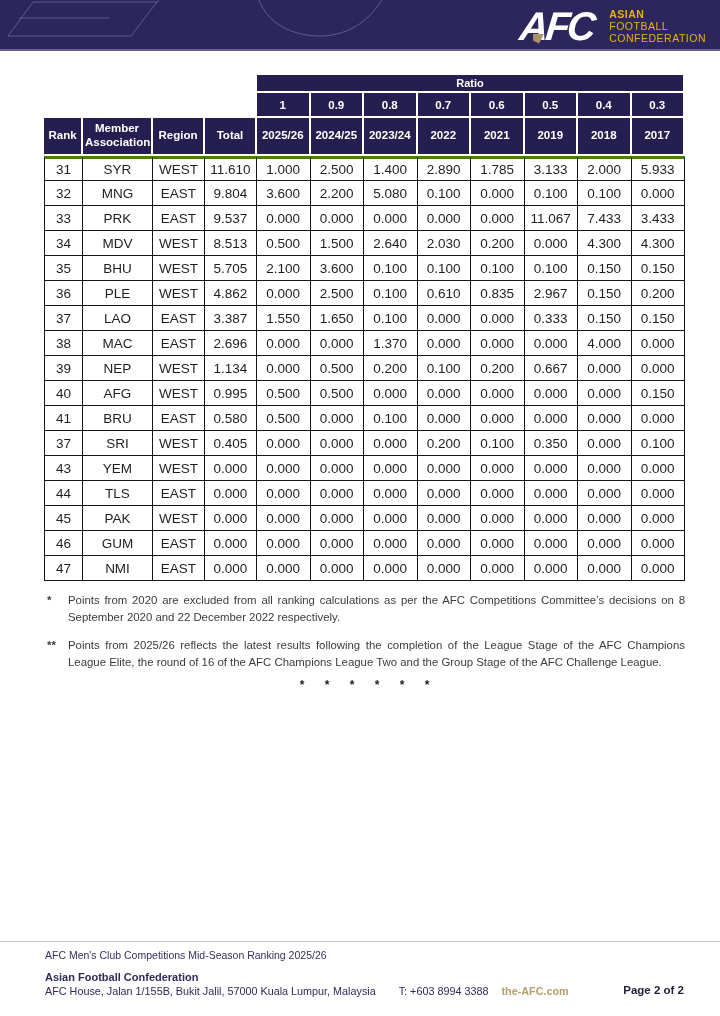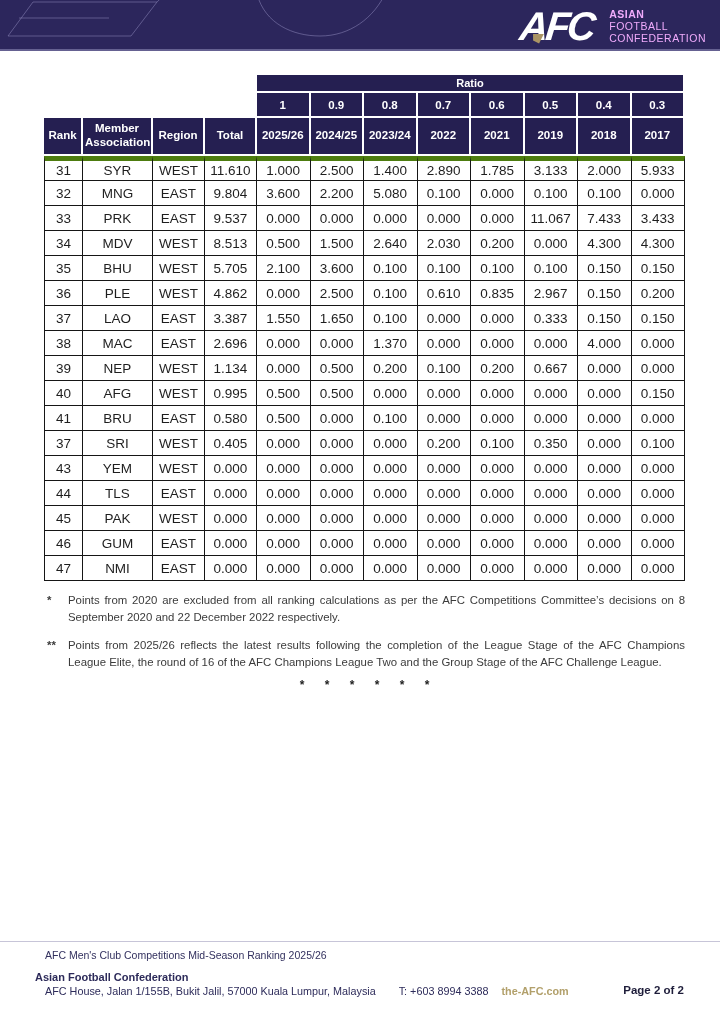--- a/index.html
+++ b/index.html
@@ -28,21 +28,21 @@
   .mark {
     font-family:"Liberation Sans", sans-serif;
     font-size:40px; font-weight:700; font-style:italic;
     letter-spacing:-3px; color:#ffffff; line-height:40px;
     display:inline-block; transform:skewX(-6deg);
   }
   .wedge {
     position:absolute; left:13px; bottom:2px; width:11px; height:10px;
     background:#ab9464; clip-path:polygon(0 0, 100% 0, 55% 100%, 0 70%);
   }
-  .org { color:#f0abfc; }
+  .org { color:#eab308; }
   .org-line { font-size:10.5px; line-height:12px; letter-spacing:0.5px; }
   .org-line.bold { font-weight:700; }
 
   
   table.rank-table {
     position:absolute; left:44px; top:75px; width:641px;
     border-collapse:separate; border-spacing:0; table-layout:fixed;
   }
   col.c-rank { width:39px; } col.c-assoc { width:70px; }
   col.c-region { width:52px; } col.c-total { width:52px; }
@@ -53,21 +53,21 @@
   }
   .rank-table td.blank { background:transparent; border:none; }
   tr.ratio-label-row th { font-size:11px; height:18px; }
   tr.ratio-values-row th { font-size:11.5px; height:25px; }
   tr.col-header-row th { font-size:11.5px; height:38px; line-height:1.2; padding:0 2px; }
   .rank-table tbody td {
     background:#ffffff; color:#1e1e1e; font-size:13.5px; text-align:center;
     vertical-align:middle; height:25px;
     border-right:1px solid #161616; border-bottom:1px solid #161616;
   }
-  .rank-table tbody tr:first-child td { border-top:5px solid #4d7c0f; }
+  .rank-table tbody tr:first-child td { border-top:3px solid #4d7c0f; }
   .rank-table tbody td:first-child { border-left:1px solid #161616; }
 
   
   .footnote {
     position:absolute; left:47px; width:638px; display:flex;
     color:#3b3b3b; font-size:11.4px; line-height:1.5;
   }
   .footnote .fn-marker { flex:0 0 21px; font-weight:700; }
   .footnote .fn-text { flex:1; text-align:justify; }
   .fn-1 { top:592px; }
@@ -80,21 +80,21 @@
 
   
   .footer-divider {
     position:absolute; left:0; top:941px; width:720px; height:1px;
     background:#c7c5d8;
   }
   .doc-title {
     position:absolute; left:45px; top:949px; font-size:10.5px; color:#33315f;
   }
   .footer-org {
-    position:absolute; left:35px; top:971px; font-size:11px; font-weight:700; color:#2d2b5a;
+    position:absolute; left:45px; top:971px; font-size:11px; font-weight:700; color:#2d2b5a;
   }
   .footer-address-line {
     position:absolute; left:45px; top:985px; font-size:10.8px; color:#2d2b5a;
   }
   .footer-address-line .tel { margin-left:20px; }
   .footer-address-line .web {
     margin-left:10px; font-weight:700; color:#b2a06b; text-decoration:none; cursor:pointer;text-align:right;
   }
   .page-num {
     position:absolute; right:36px; top:984px; font-size:11.5px; font-weight:700; color:#1e1d3a;

